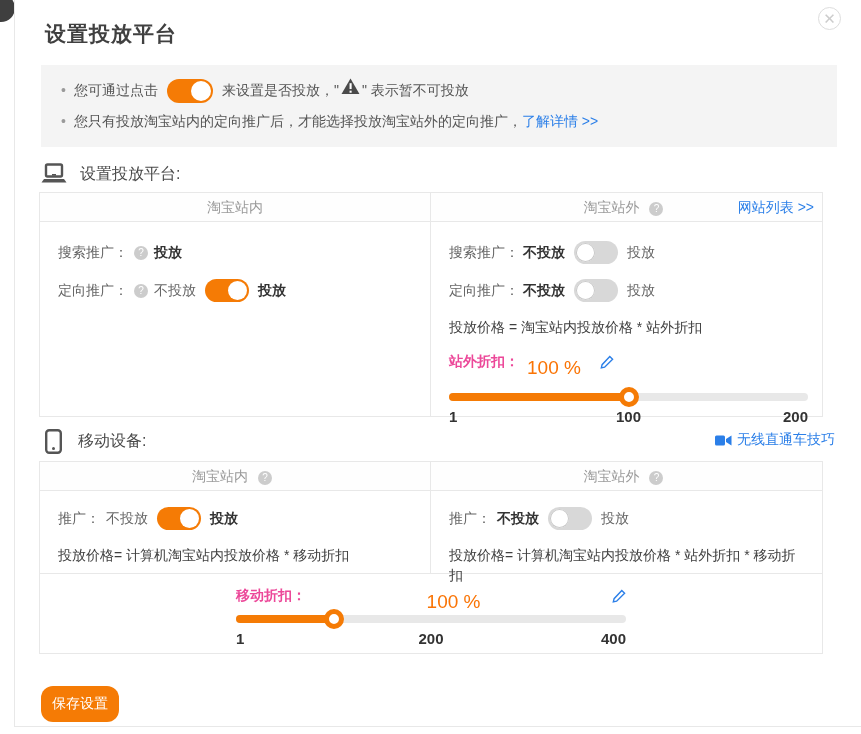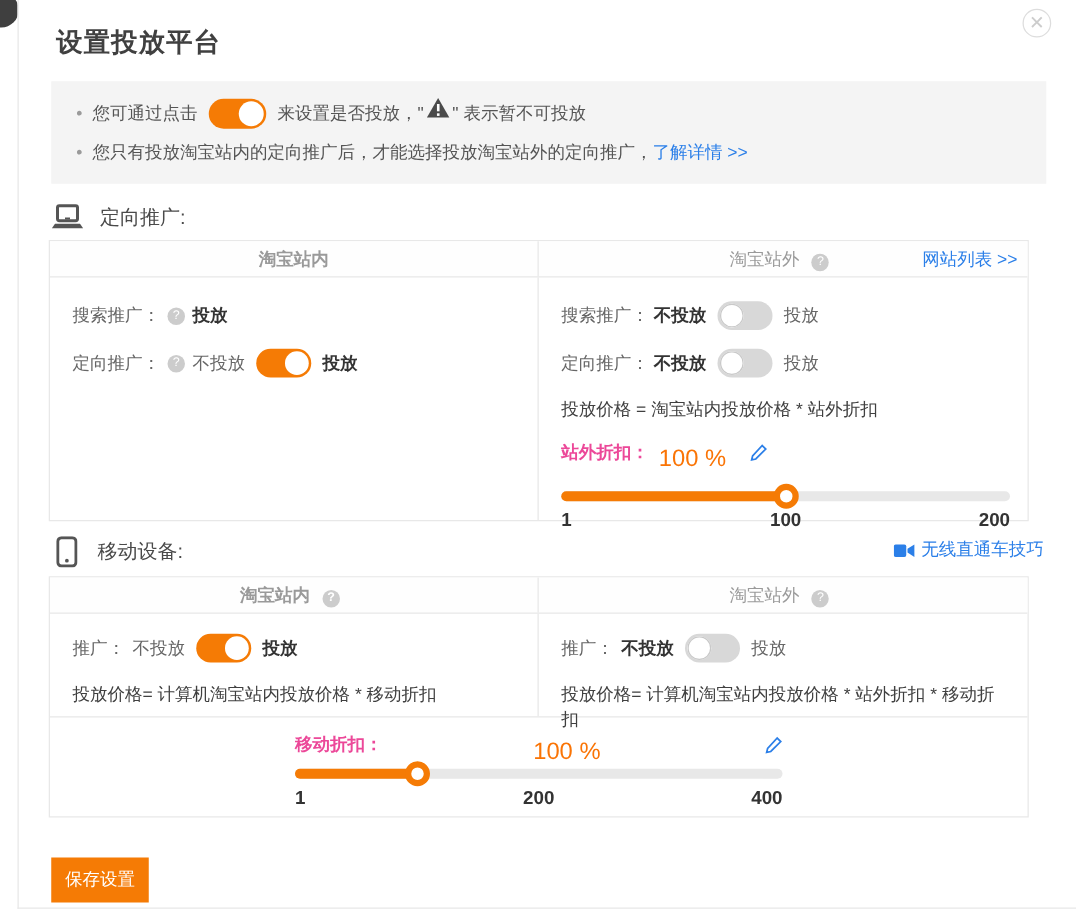--- a/index.html
+++ b/index.html
@@ -31,21 +31,21 @@
   
   .section-head { display:flex; align-items:center; margin:16px 0 0 26px; color:#4a4a4a; font-size:16px; }
   .section-head .ic { margin-right:13px; display:flex; align-items:center; }
   .mobile-head-row { position:relative; margin-top:12px; }
   .tips-link { position:absolute; right:26px; top:2px; font-size:14px; display:flex; align-items:center; gap:5px;padding-left:20px; }
 
   
   .grid-table { margin:7px 24px 0 24px; width:784px; border:1px solid #e8e8e8; font-size:14px; color:#666; }
   .thead { display:flex; border-bottom:1px solid #e8e8e8; background:#fefefe; }
   .th { position:relative; width:50%; height:28px; line-height:28px; text-align:center; color:#9a9a9a; }
-  .th:first-child { border-right:1px solid #e8e8e8;font-weight:bold; }
+  .th:first-child { border-right:1px solid #e8e8e8; }
   .tbody { display:flex; }
   .td { width:50%; padding:19px 14px 12px 18px; }
   .td:first-child { border-right:1px solid #e8e8e8; }
   .comp-body .td { height:194px; }
   .mob-body .td { height:82px; padding-top:16px; }
   .row-line { display:flex; align-items:center; height:23px; margin-bottom:15px; }
   .lbl { color:#666; }
   .state-active { color:#333; font-weight:bold; }
   .state-idle { color:#666; }
   .help { display:inline-block; width:14px; height:14px; border-radius:50%; background:#ccc; color:#fff; font-size:10px; line-height:14px; text-align:center; margin:0 6px; cursor:pointer; flex:0 0 auto; }
@@ -68,21 +68,21 @@
   .scale .s-max { position:absolute; right:0; }
 
   .website-link { position:absolute; right:8px; top:0; font-size:14px; }
 
   
   .mob-discount-row { border-top:1px solid #e8e8e8; height:80px; padding-top:9px; }
   .mob-disc-inner { width:390px; margin:0 auto; }
   .mob-disc-label-line { display:flex; align-items:center; justify-content:space-between; height:26px; }
   .mob-disc-inner .slider { margin-top:6px; }
 
-  .save-btn { margin:32px 0 0 26px; width:78px; height:36px; background:#f57b05; color:#fff; border:none; border-radius:0; font-size:14px; cursor:pointer; font-family:inherit; }
+  .save-btn { margin:32px 0 0 26px; width:78px; height:36px; background:#f57b05; color:#fff; border:none; border-radius:12px; font-size:14px; cursor:pointer; font-family:inherit; }
 </style>
 </head>
 <body>
 
 <div class="page">
   <div class="corner-dot"></div>
 
   <div class="modal">
     <div class="close-btn">✕</div>
     <h1 class="dialog-title">设置投放平台</h1>
@@ -113,21 +113,21 @@
 
     
     <div class="section-head">
       <span class="ic">
         <svg width="26" height="22" viewBox="0 0 26 22">
             <rect x="5" y="1.5" width="16" height="12" rx="1.5" fill="none" stroke="#555" stroke-width="2.4"></rect>
             <path d="M3 16 L23 16 L25.5 19.5 L0.5 19.5 Z" fill="#555"></path>
             <rect x="11" y="11" width="4" height="1.6" fill="#555"></rect>
           </svg>
       </span>
-      <span>定向推广:</span>
+      <span>设置投放平台:</span>
     </div>
 
     <div class="grid-table">
       <div class="thead">
         <div class="th"><span>淘宝站内</span></div>
         <div class="th">
           <span>淘宝站外</span>
           <span class="help">?</span>
           <a class="link website-link">网站列表 &gt;&gt;</a>
         </div>

